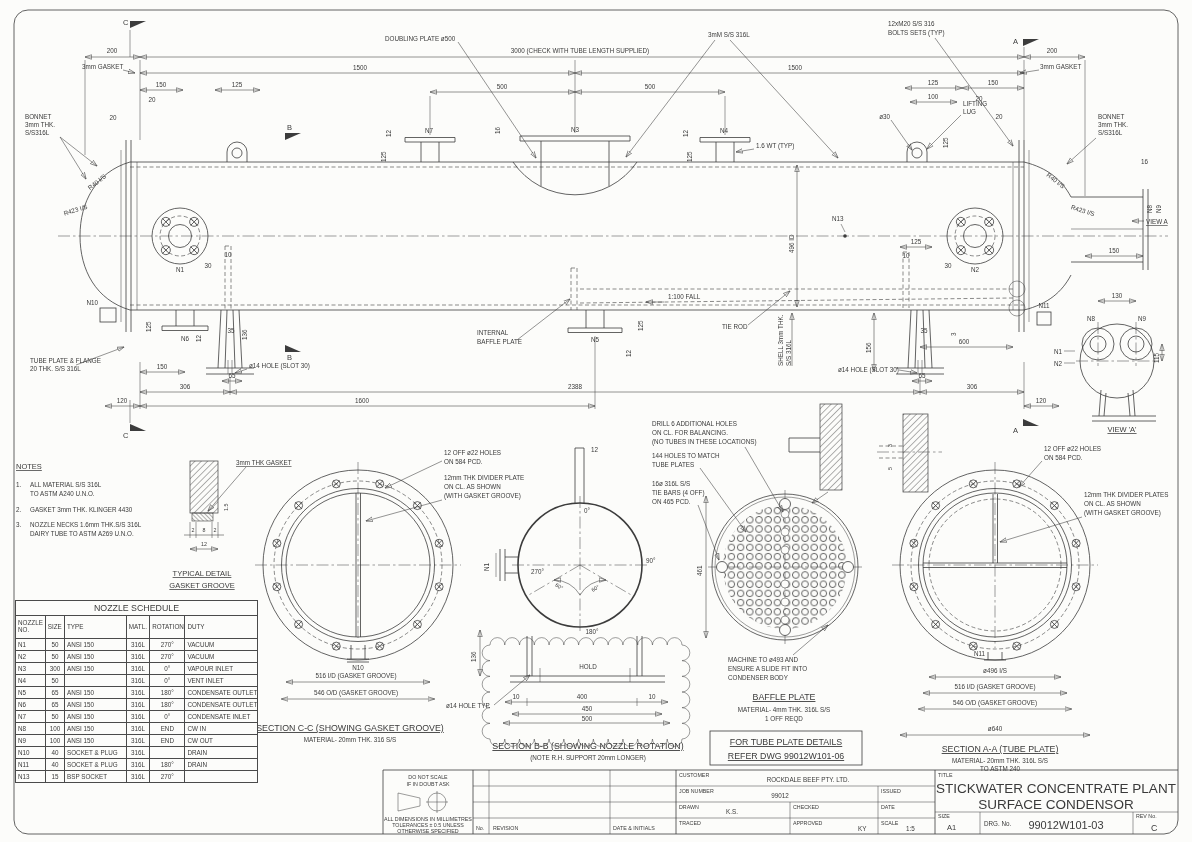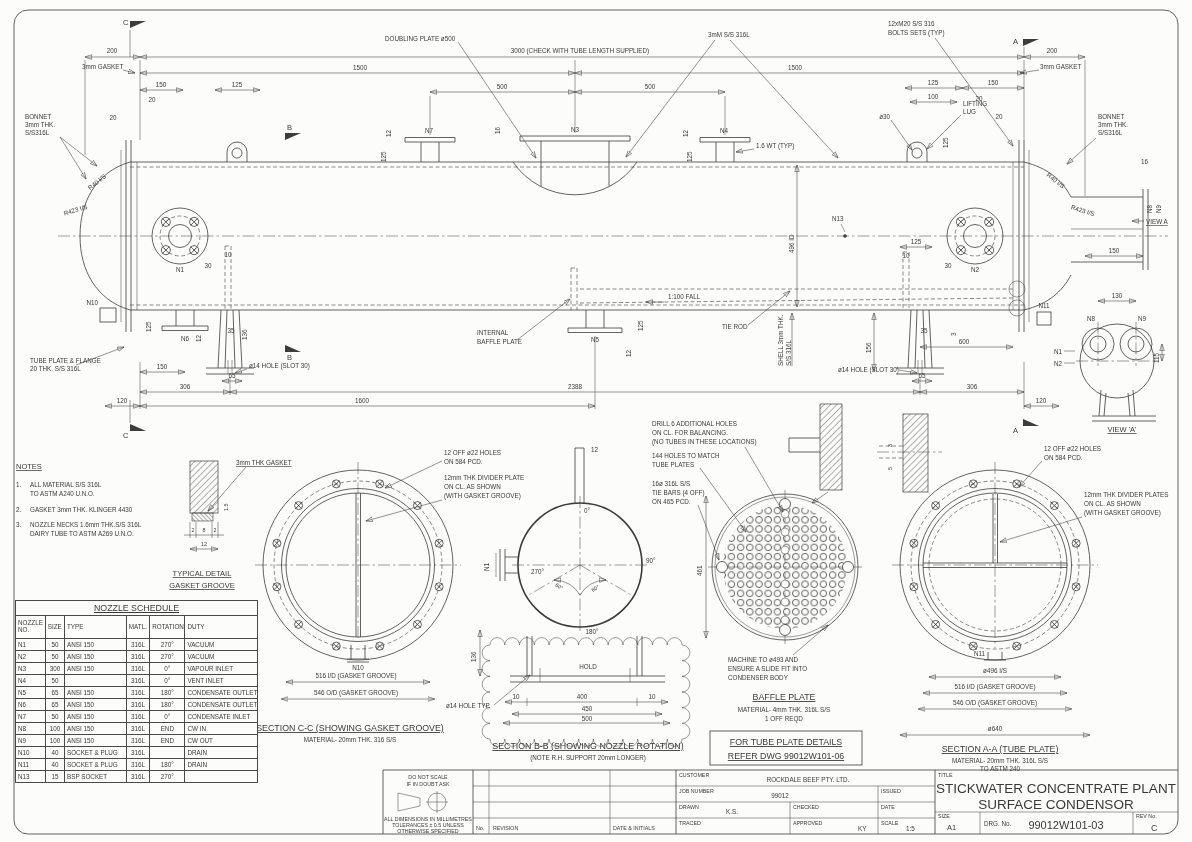--- a/index.html
+++ b/index.html
@@ -19,21 +19,21 @@
   #dwg .tubefill{fill:url(#tubes);stroke:none;}
   #dwg .bg{fill:#fcfcfa;}
   #dwg text{fill:#3a3a3a;stroke:none;font-family:"Liberation Sans",sans-serif;}
   .t5{font-size:5.3px;} .t6{font-size:6.3px;} .t7{font-size:7.5px;}
   .t9{font-size:8.8px;} .t11{font-size:11px;} .t13{font-size:13.5px;}
   .mid{text-anchor:middle;} .end{text-anchor:end;} .ul{text-decoration:underline;}
   #schedule{position:absolute;left:15px;top:600px;width:243px;border-collapse:collapse;
             font-size:6.3px;table-layout:fixed;background:#fcfcfa;}
   #schedule th,#schedule td{border:1px solid #4a4a4a;padding:0 2px;height:11px;
             font-weight:normal;overflow:hidden;white-space:nowrap;text-align:left;}
-  #schedule .stitle{text-align:center;font-size:8.8px;height:14px;text-decoration:underline;}
+  #schedule .stitle{text-align:center;font-size:8.8px;height:14px;}
   #schedule thead tr.shead th{height:22px;white-space:normal;line-height:1.05;}
   #schedule td.c1,#schedule td.c3,#schedule td.c4{text-align:center;}
 </style>
 </head>
 <body>
 
 <div id="sheet">
 <svg id="dwg" width="1192" height="842" viewBox="0 0 1192 842">
 <defs>
   <marker id="ah" viewBox="0 0 10 10" refX="9.5" refY="5" markerWidth="7" markerHeight="7" markerUnits="userSpaceOnUse" orient="auto-start-reverse">

